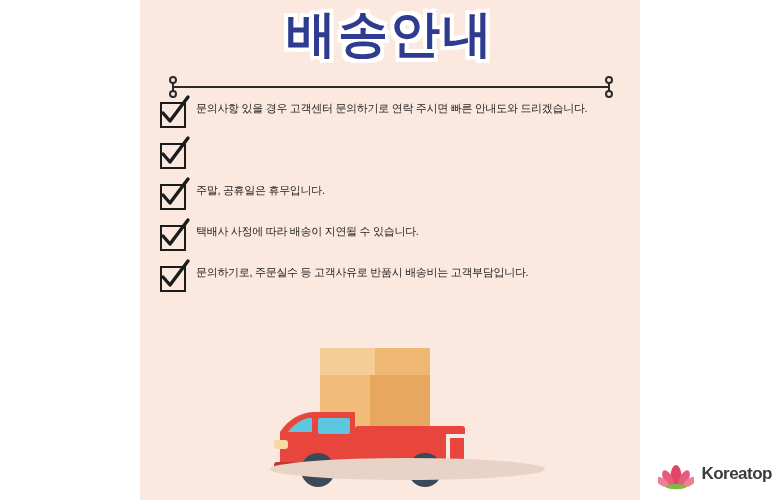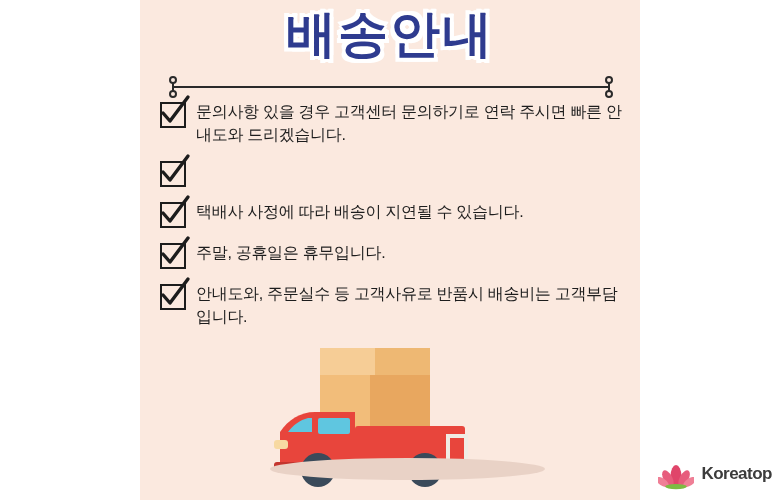--- a/index.html
+++ b/index.html
@@ -142,21 +142,21 @@
   .checkbox svg {
     position: absolute;
     left: -4px;
     top: -9px;
     width: 34px;
     height: 34px;
     overflow: visible;
   }
   .item-text {
     font-family: "Liberation Sans", sans-serif;
-    font-size: 16px;
+    font-size: 11px;
     line-height: 1.42;
     color: #1d1d1d;
     letter-spacing: -0.3px;
     padding-top: 1px;
     max-width: 430px;
   }
 
   
   .illus {
     position: absolute;
@@ -242,39 +242,39 @@
           </svg>
         </div>
       </div>
 
       <div class="item">
         <div class="checkbox">
           <svg viewBox="0 0 34 34" xmlns="http://www.w3.org/2000/svg">
             <path d="M5 18 L12 26 L30 2" fill="none" stroke="#1c1c1c" stroke-width="3.4" stroke-linecap="round" stroke-linejoin="round"></path>
           </svg>
         </div>
+        <div class="item-text">주말, 공휴일은 휴무입니다.</div>
+      </div>
+
+      <div class="item">
+        <div class="checkbox">
+          <svg viewBox="0 0 34 34" xmlns="http://www.w3.org/2000/svg">
+            <path d="M5 18 L12 26 L30 2" fill="none" stroke="#1c1c1c" stroke-width="3.4" stroke-linecap="round" stroke-linejoin="round"></path>
+          </svg>
+        </div>
         <div class="item-text">택배사 사정에 따라 배송이 지연될 수 있습니다.</div>
       </div>
 
       <div class="item">
         <div class="checkbox">
           <svg viewBox="0 0 34 34" xmlns="http://www.w3.org/2000/svg">
             <path d="M5 18 L12 26 L30 2" fill="none" stroke="#1c1c1c" stroke-width="3.4" stroke-linecap="round" stroke-linejoin="round"></path>
           </svg>
         </div>
-        <div class="item-text">주말, 공휴일은 휴무입니다.</div>
-      </div>
-
-      <div class="item">
-        <div class="checkbox">
-          <svg viewBox="0 0 34 34" xmlns="http://www.w3.org/2000/svg">
-            <path d="M5 18 L12 26 L30 2" fill="none" stroke="#1c1c1c" stroke-width="3.4" stroke-linecap="round" stroke-linejoin="round"></path>
-          </svg>
-        </div>
-        <div class="item-text">안내도와, 주문실수 등 고객사유로 반품시 배송비는 고객부담입니다.</div>
+        <div class="item-text">문의하기로, 주문실수 등 고객사유로 반품시 배송비는 고객부담입니다.</div>
       </div>
 
     </div>
 
     <div class="illus">
       <div class="shadow"></div>
       <svg width="300" height="160" viewBox="0 0 300 160" xmlns="http://www.w3.org/2000/svg">
 
         <polygon points="60,18 170,18 170,118 60,118" fill="#f2bd7a"></polygon>
         <polygon points="110,18 170,18 170,118 110,118" fill="#e8a75f"></polygon>

